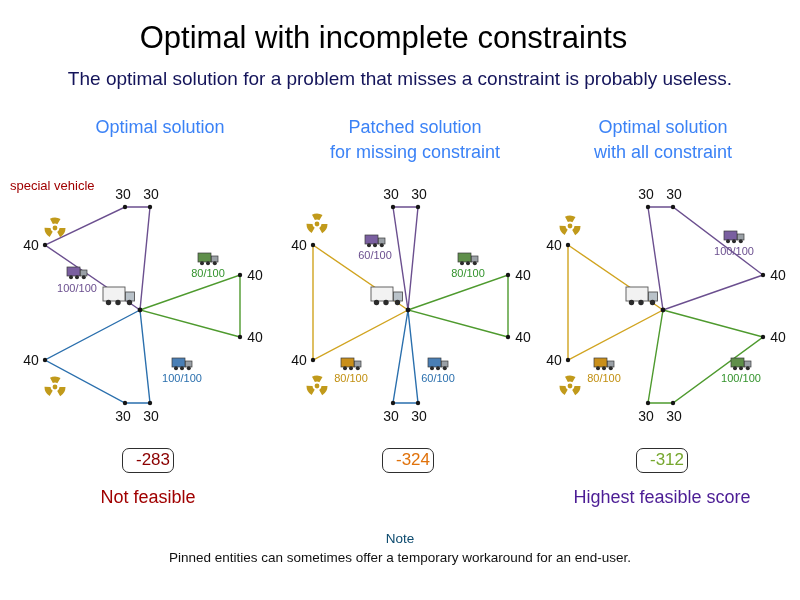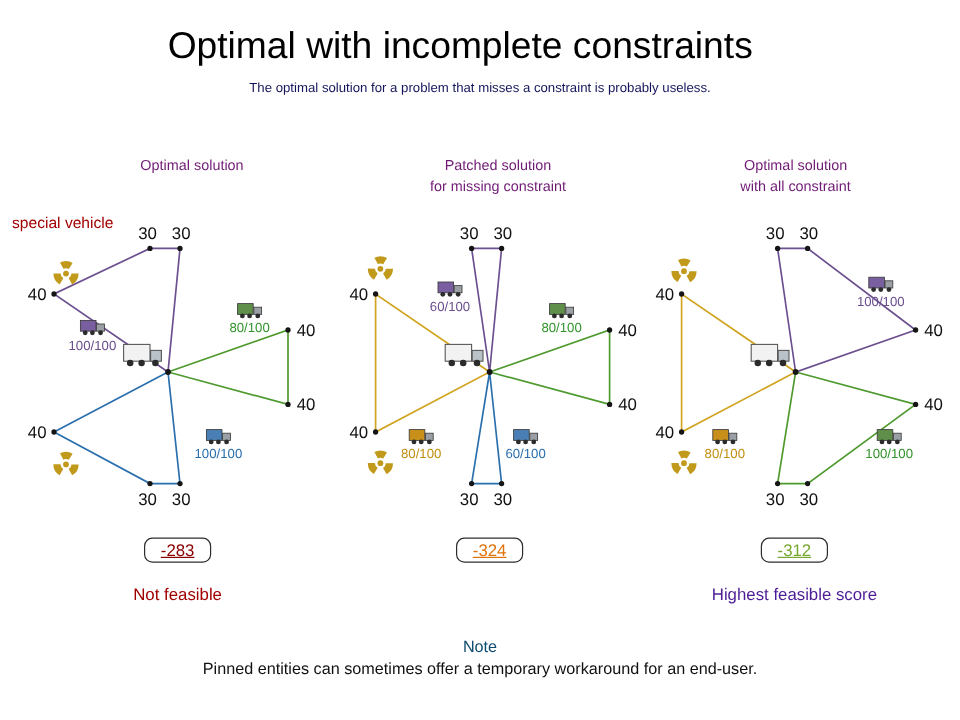--- a/index.html
+++ b/index.html
@@ -3,38 +3,38 @@
 <meta charset="utf-8">
 <style>
   * { margin:0; padding:0; box-sizing:border-box; }
   html,body { background:#fff; }
   body {
     width:800px; height:600px; position:relative; overflow:hidden;
     font-family:"Liberation Sans", sans-serif; color:#000;
   }
   .abs { position:absolute; }
   .title { top:20px; left:0; width:767px; text-align:center; font-size:31px; color:#000; }
-  .subtitle { top:68px; left:0; width:800px; text-align:center; font-size:11px; color:#14145a; }
-  .heading { top:130px; width:260px; text-align:center; font-size:12px; line-height:1.4; color:#701a75; }
+  .subtitle { top:68px; left:0; width:800px; text-align:center; font-size:19px; color:#14145a; }
+  .heading { top:115px; width:260px; text-align:center; font-size:18px; line-height:1.4; color:#3b82f6; }
   .annotation { top:177px; left:10px; font-size:13px; line-height:1.45; color:#a00000; }
   .net { position:absolute; top:175px; width:250px; height:250px; }
   svg { font-family:"Liberation Sans", sans-serif; }
   .route { fill:none; stroke-width:1.4px; }
   .r-purple { stroke:#6b4f8f; } .r-green { stroke:#4e9a2e; }
   .r-blue { stroke:#2a6fad; }  .r-orange { stroke:#d1a420; }
   .node { fill:#151515; }
   .nl { font-size:14px; fill:#111; text-anchor:middle; }
   .cap { font-size:11px; text-anchor:middle; }
   .c-purple { fill:#6b4f8f; } .c-green { fill:#33932c; }
   .c-blue { fill:#2a6fad; }   .c-orange { fill:#c18f10; }
   .score-row { top:448px; width:240px; text-align:center; }
   .score-box { display:inline-block; border:1.5px solid #2e2e2e; border-radius:7px;
-               padding:1px 13px 2px 13px; font-size:14px; background:#fff;text-decoration:underline; }
+               padding:1px 3px 2px 13px; font-size:17px; background:#fff; }
   .s1 { color:#8b0000; } .s2 { color:#e0720b; } .s3 { color:#76a72e; }
-  .caption { top:487px; width:240px; text-align:center; font-size:14px; }
+  .caption { top:487px; width:240px; text-align:center; font-size:18px; }
   .cap1 { color:#a00000; } .cap3 { color:#4c1d95; }
   .note-heading { top:531px; left:0; width:800px; text-align:center; font-size:13.5px; color:#0c4a6e; }
   .note-body { top:550px; left:0; width:800px; text-align:center; font-size:13.5px; color:#111; }
 </style>
 </head>
 <body>
 
 <div class="abs title">Optimal with incomplete constraints</div>
 <div class="abs subtitle">The optimal solution for a problem that misses a constraint is probably useless.</div>
 

